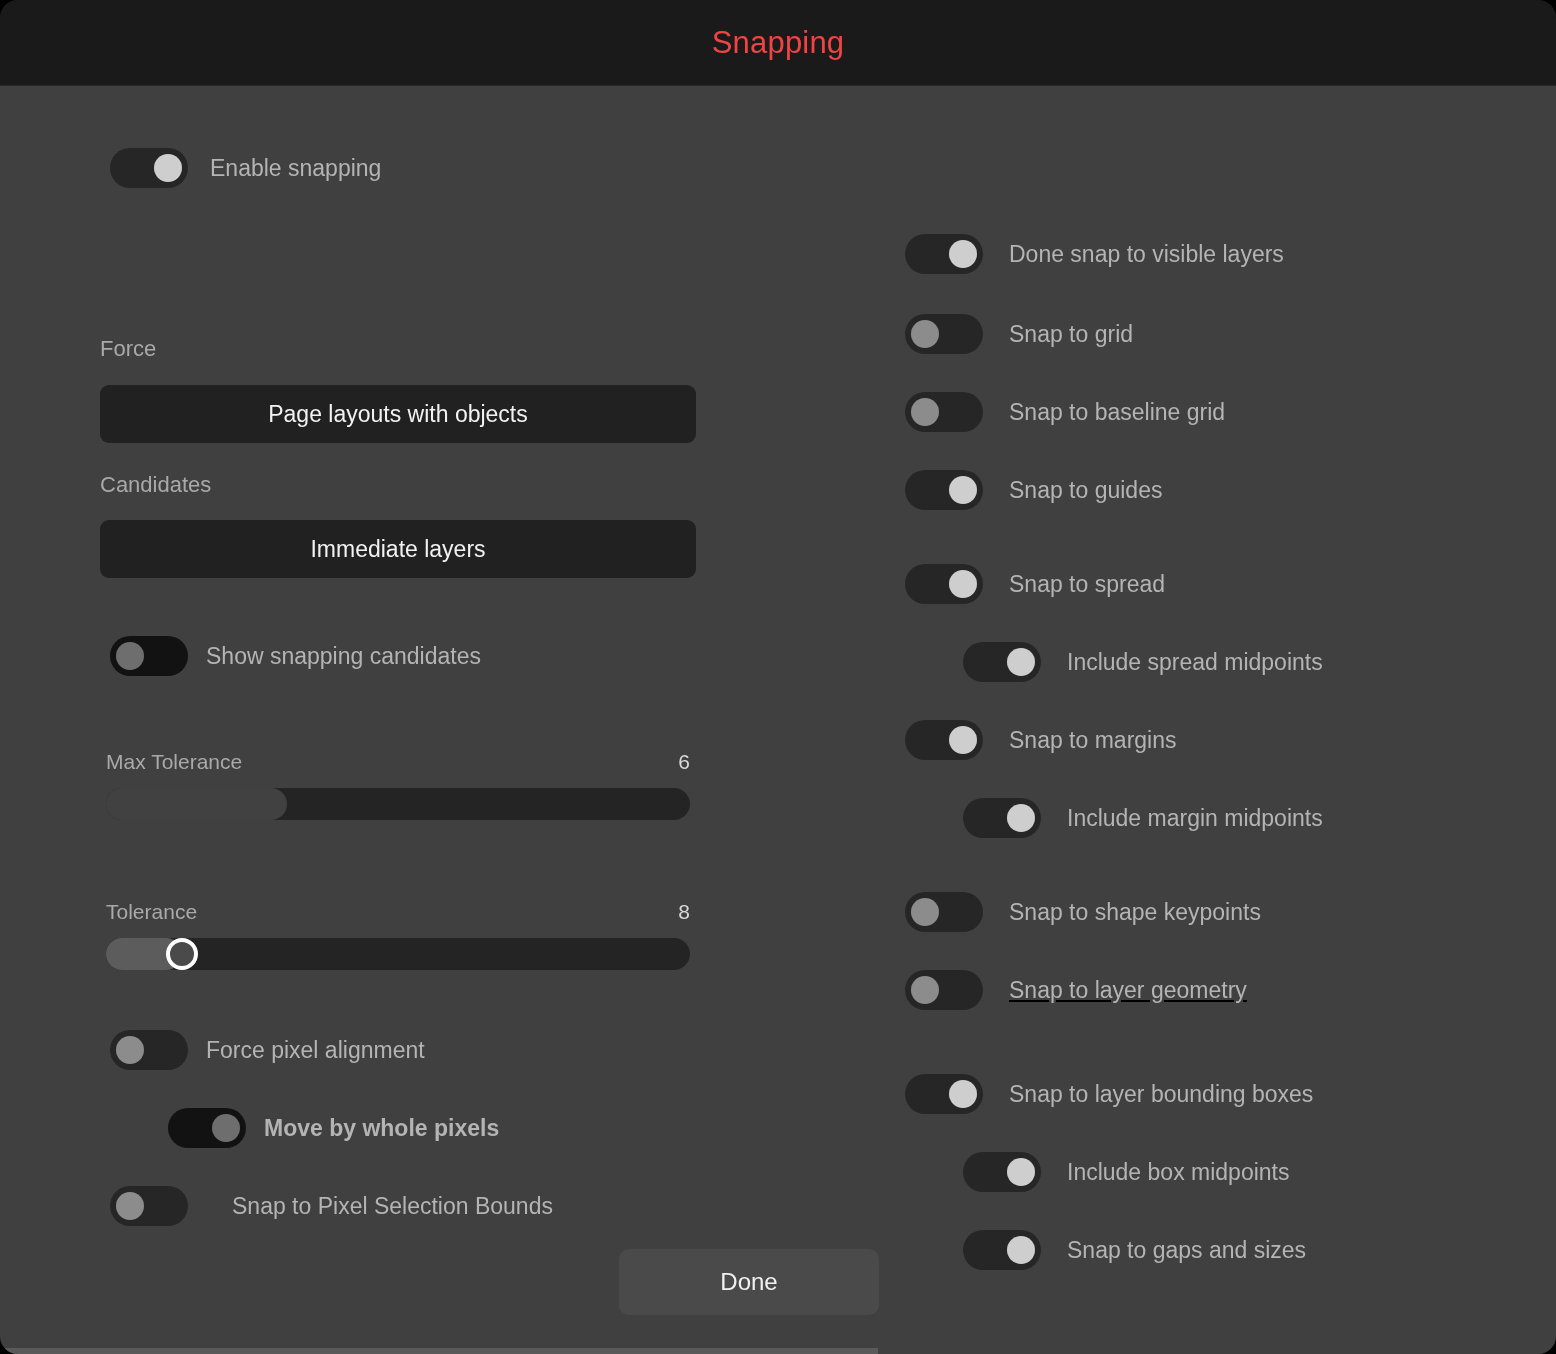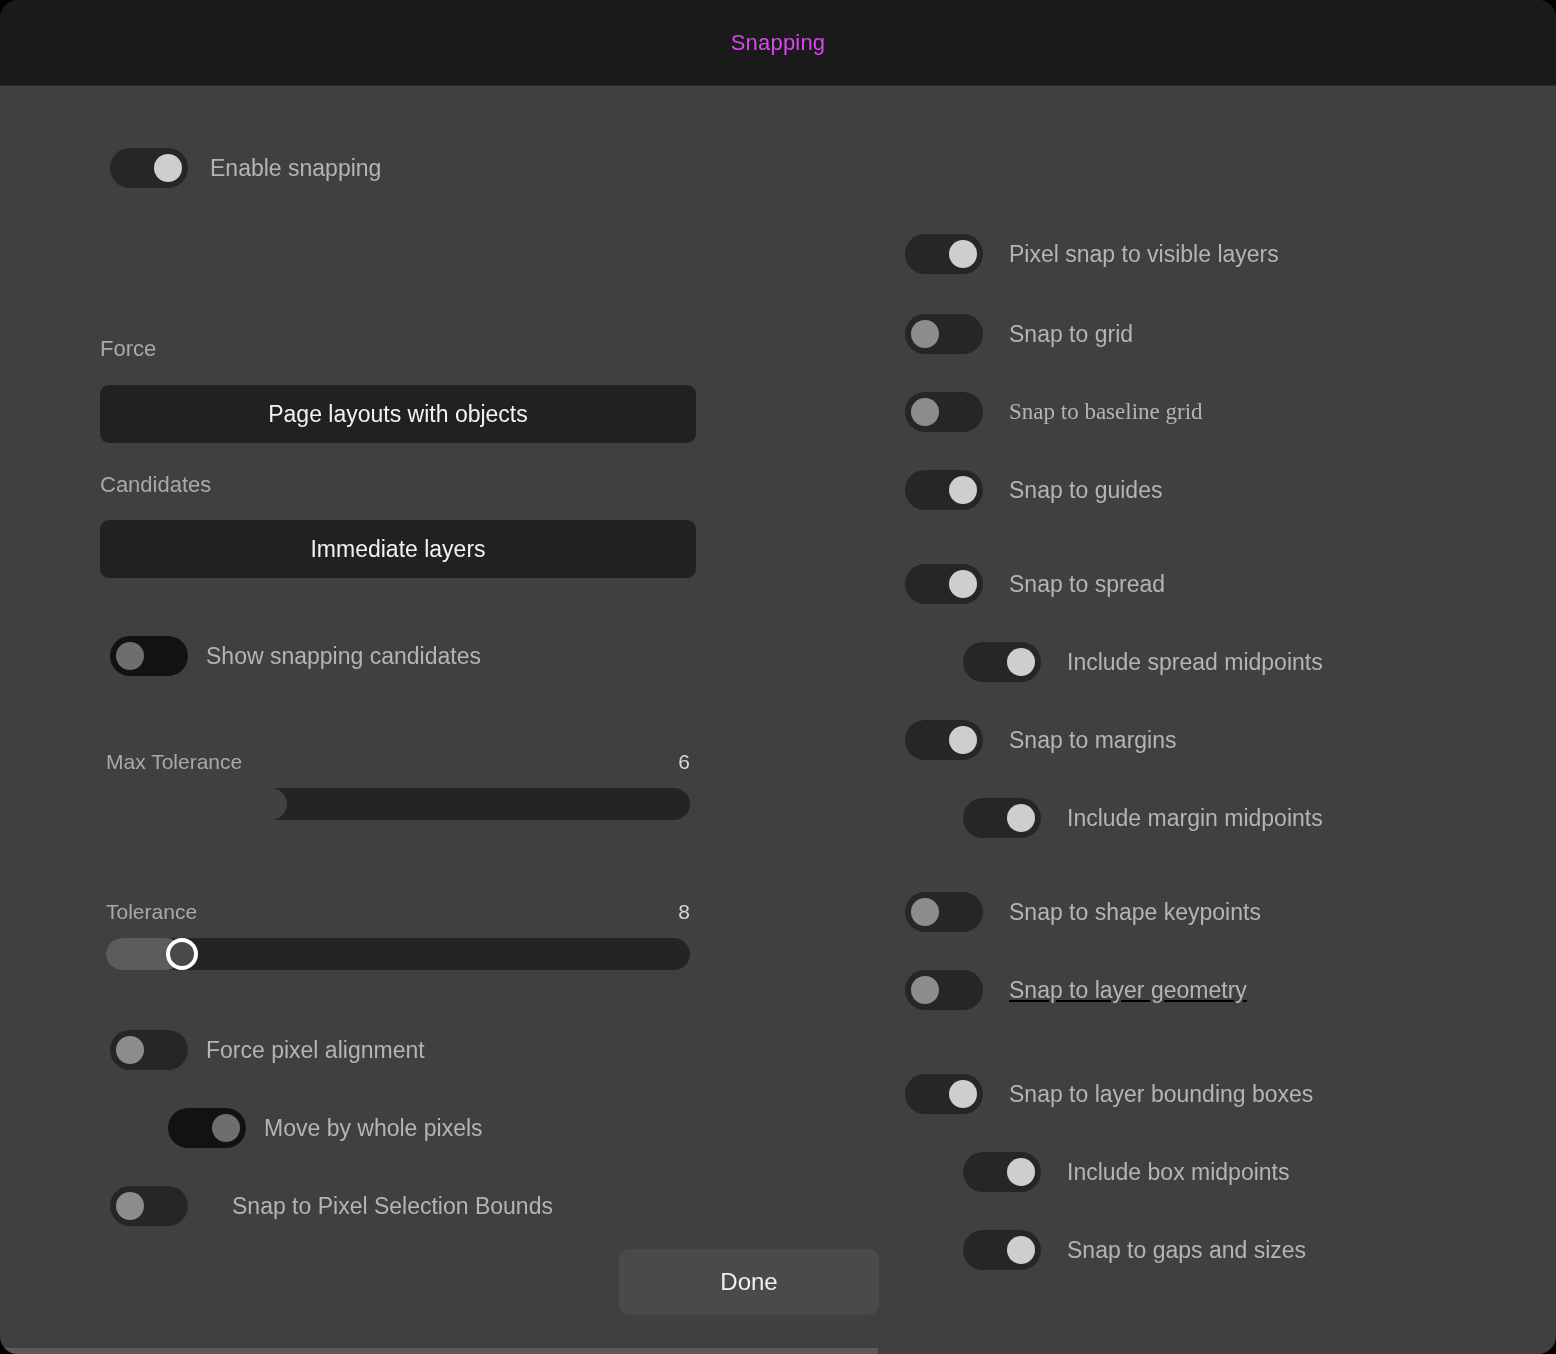--- a/index.html
+++ b/index.html
@@ -27,22 +27,22 @@
   .titlebar {
     position: relative;
     height: 86px;
     background: #1a1a1a;
     border-bottom: 1px solid #2a2a2a;
     display: flex;
     align-items: center;
     justify-content: center;
   }
   .titlebar-title {
-    font-size: 22px;
-    color: #d946ef;
+    font-size: 31px;
+    color: #ef4444;
     letter-spacing: 0.2px;
   }
 
   
   .body {
     position: relative;
     height: 1268px;
     background: #404040;
   }
 
@@ -241,50 +241,50 @@
         <div class="switch">
           <div class="knob"></div>
         </div>
         <div class="tgl-label" style="margin-left:18px;">Force pixel alignment</div>
       </div>
 
       <div class="tgl-row" style="position:absolute; left:68px; top:1022px;">
         <div class="switch on dim">
           <div class="knob"></div>
         </div>
-        <div class="tgl-label" style="margin-left:18px;">Move by whole pixels</div>
+        <div class="tgl-label" style="margin-left:18px;font-weight:bold;">Move by whole pixels</div>
       </div>
 
       <div class="tgl-row" style="position:absolute; left:10px; top:1100px;gap:26px;">
         <div class="switch">
           <div class="knob"></div>
         </div>
         <div class="tgl-label" style="margin-left:18px;">Snap to Pixel Selection Bounds</div>
       </div>
 
     </div>
 
     <div class="col-right" id="right-col">
         <div class="tgl-row" style="position: absolute; left: 0px; top: 148px;">
           <div class="switch on">
             <div class="knob"></div>
           </div>
-          <div class="tgl-label" style="margin-left: 26px;">Pixel snap to visible layers</div>
+          <div class="tgl-label" style="margin-left: 26px;">Done snap to visible layers</div>
         </div>
         <div class="tgl-row" style="position: absolute; left: 0px; top: 228px;">
           <div class="switch">
             <div class="knob"></div>
           </div>
           <div class="tgl-label" style="margin-left: 26px;">Snap to grid</div>
         </div>
         <div class="tgl-row" style="position: absolute; left: 0px; top: 306px;">
           <div class="switch">
             <div class="knob"></div>
           </div>
-          <div class="tgl-label" style="margin-left: 26px; font-family: Liberation Serif, serif;">Snap to baseline grid</div>
+          <div class="tgl-label" style="margin-left: 26px;">Snap to baseline grid</div>
         </div>
         <div class="tgl-row" style="position: absolute; left: 0px; top: 384px;">
           <div class="switch on">
             <div class="knob"></div>
           </div>
           <div class="tgl-label" style="margin-left: 26px;">Snap to guides</div>
         </div>
         <div class="tgl-row" style="position: absolute; left: 0px; top: 478px;">
           <div class="switch on">
             <div class="knob"></div>

